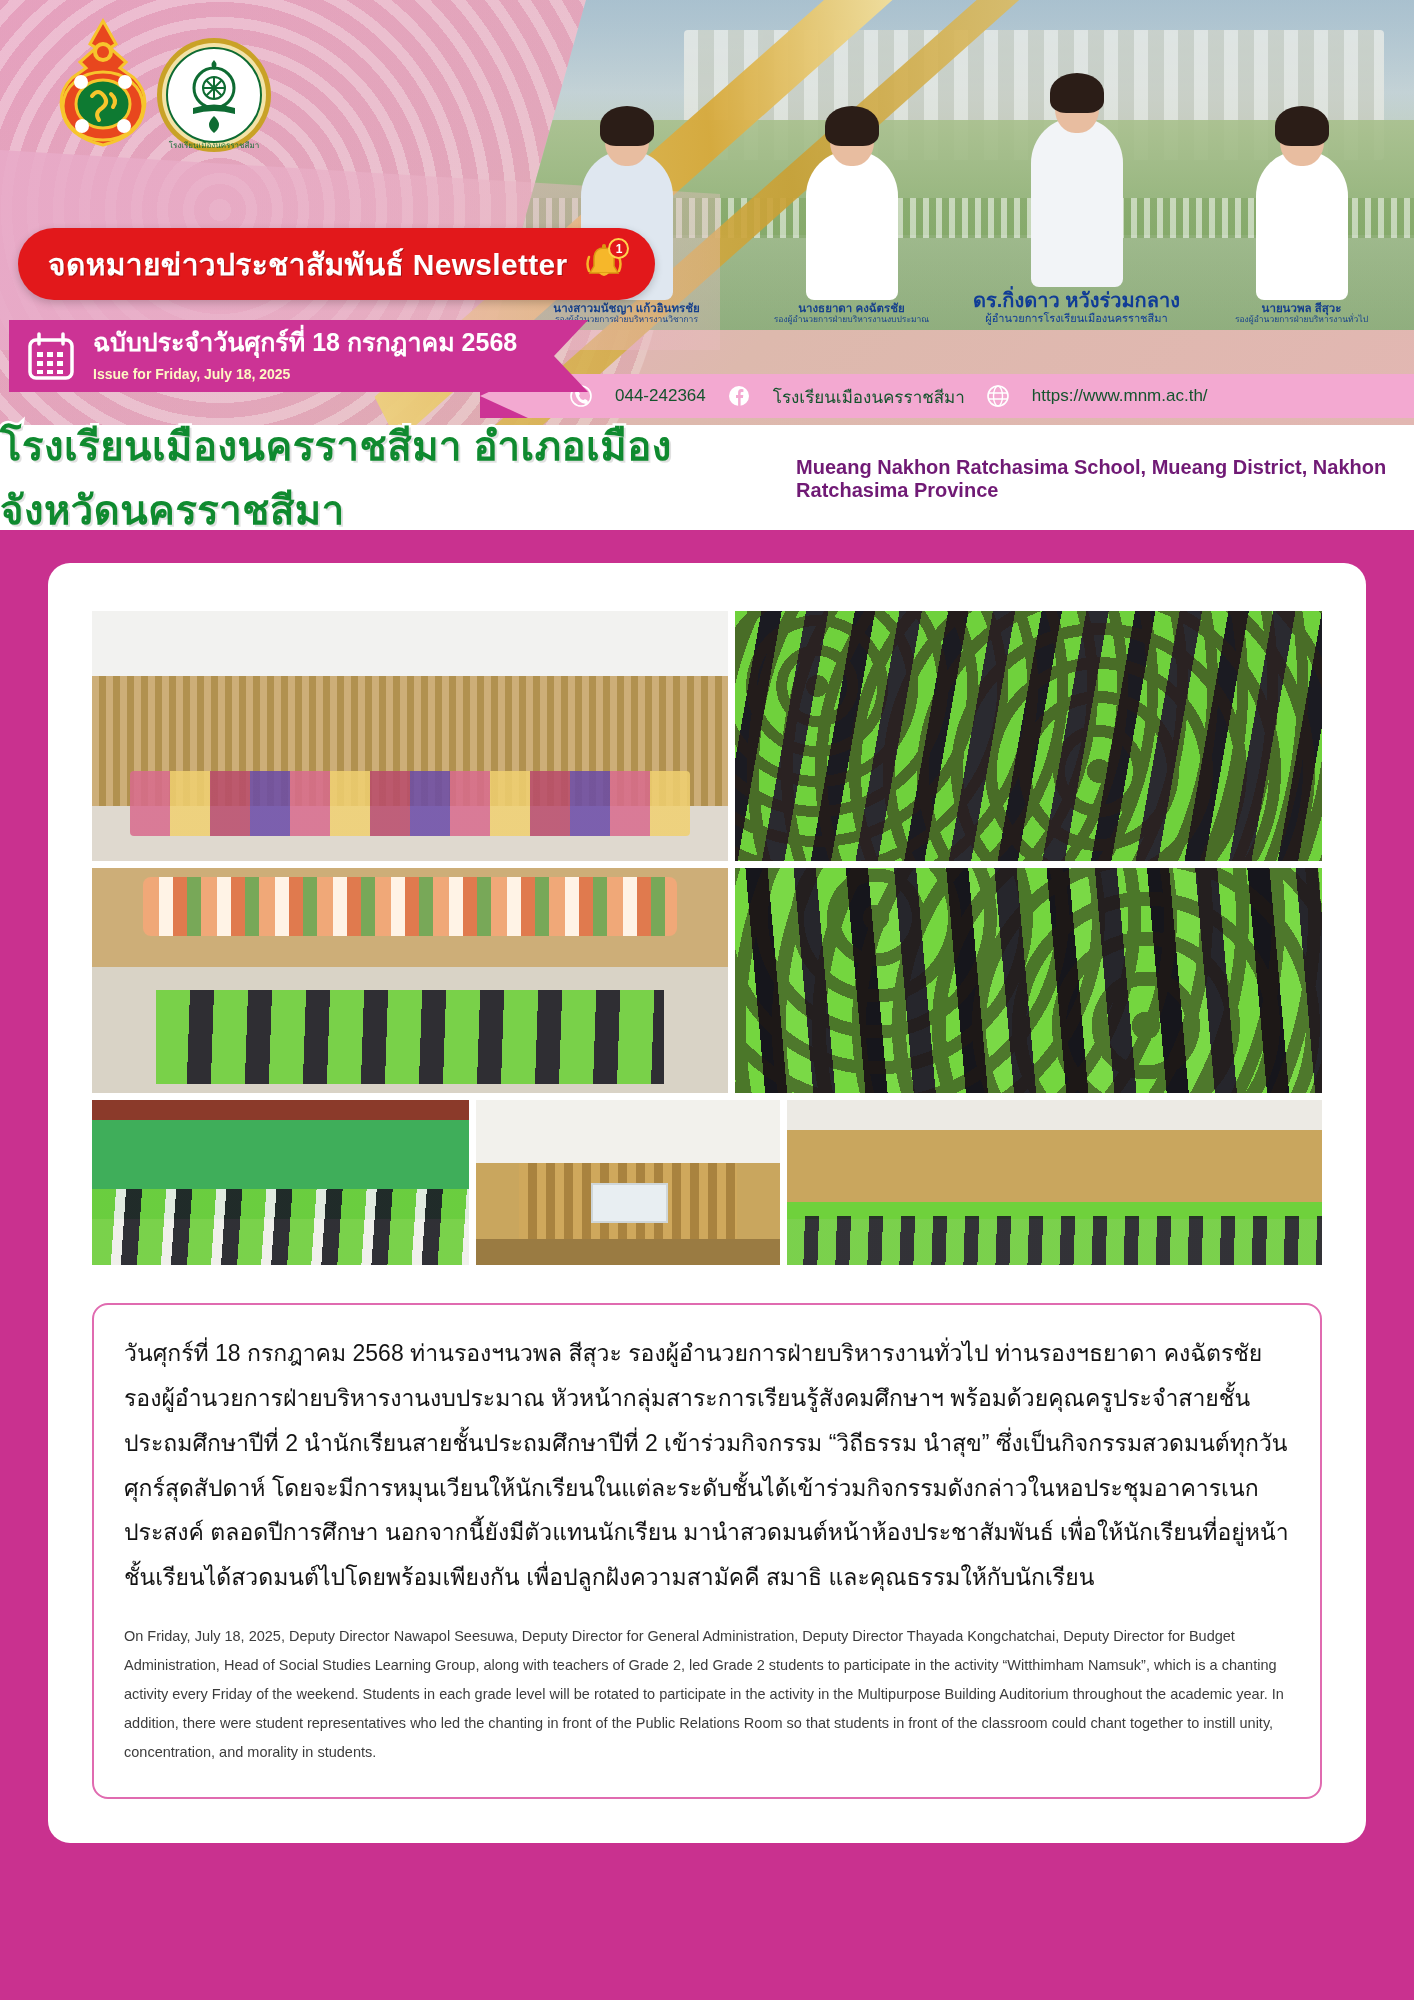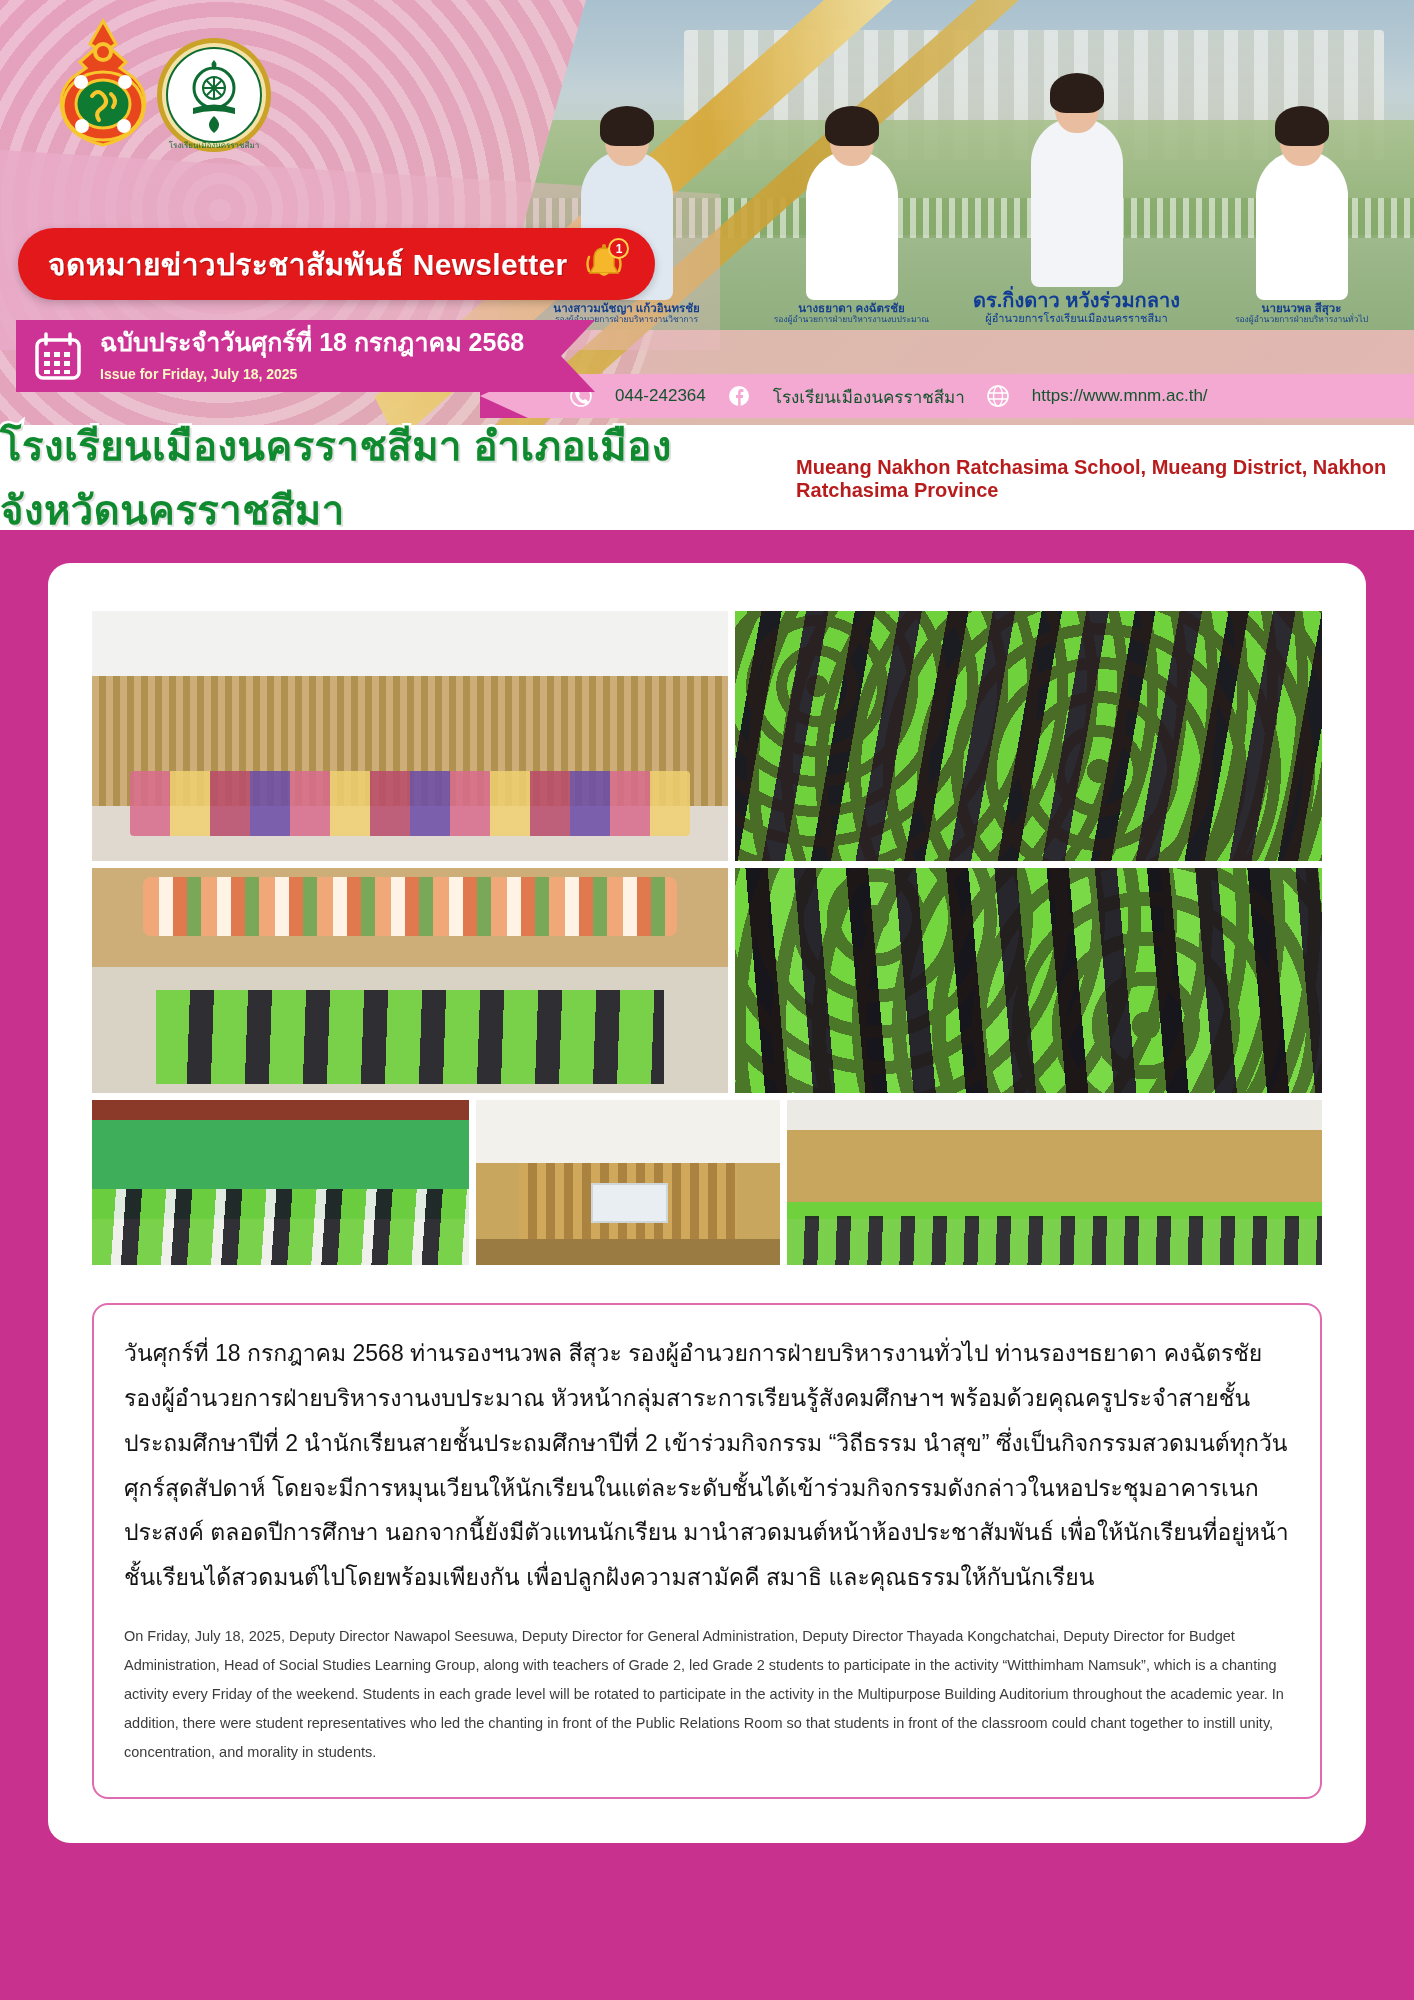--- a/index.html
+++ b/index.html
@@ -96,21 +96,21 @@
   .bell-wrap { position: relative; width: 46px; height: 46px; flex: 0 0 auto; }
   .bell-badge {
     position: absolute; right: -2px; top: -3px; width: 21px; height: 21px;
     background: #e2181b; border: 2px solid #ffd24d; border-radius: 50%;
     color: #fff; font-size: 12px; font-weight: bold;
     display: flex; align-items: center; justify-content: center;
   }
 
   
   .date-bar {
-    position: absolute; left: 16px; top: 320px; width: 545px; height: 72px;
+    position: absolute; left: 9px; top: 320px; width: 545px; height: 72px;
     background: #cc3395;
     display: flex; align-items: center; gap: 16px; padding-left: 16px;
     z-index: 5;
   }
   .date-bar::after {
     content: ""; position: absolute; right: -34px; top: 0;
     border-top: 36px solid #cc3395; border-bottom: 36px solid #cc3395;
     border-right: 34px solid transparent;
   }
   .cal-icon { width: 52px; height: 52px; flex: 0 0 auto; }
@@ -150,21 +150,21 @@
   .title-band {
     position: relative; width: 1414px; height: 105px; background: #fff;
     display: flex; flex-direction: row; align-items: center; justify-content: center;
   }
   .title-th {
     font-size: 40px; font-weight: bold; color: #0f8a2f; letter-spacing: .5px;
     -webkit-text-stroke: 5px #fff; paint-order: stroke fill;
     text-shadow: 2px 2px 0 rgba(0,0,0,.12);
   }
   .title-en {
-    font-size: 20px; font-weight: bold; color: #b91c1c; margin-top: 2px;
+    font-size: 20px; font-weight: bold; color: #701a75; margin-top: 2px;
     -webkit-text-stroke: 3px #fff; paint-order: stroke fill;
   }
 
   
   .body-area { position: relative; width: 1414px; background: #c9318f; padding: 33px 48px 40px; }
   .card { background: #fff; border-radius: 22px; padding: 48px 44px 44px; }
 
   .photo-grid { display: flex; flex-direction: column; gap: 7px; }
   .pg-row { display: flex; gap: 7px; }
   .ph { position: relative; overflow: hidden; background: #ccc; }

